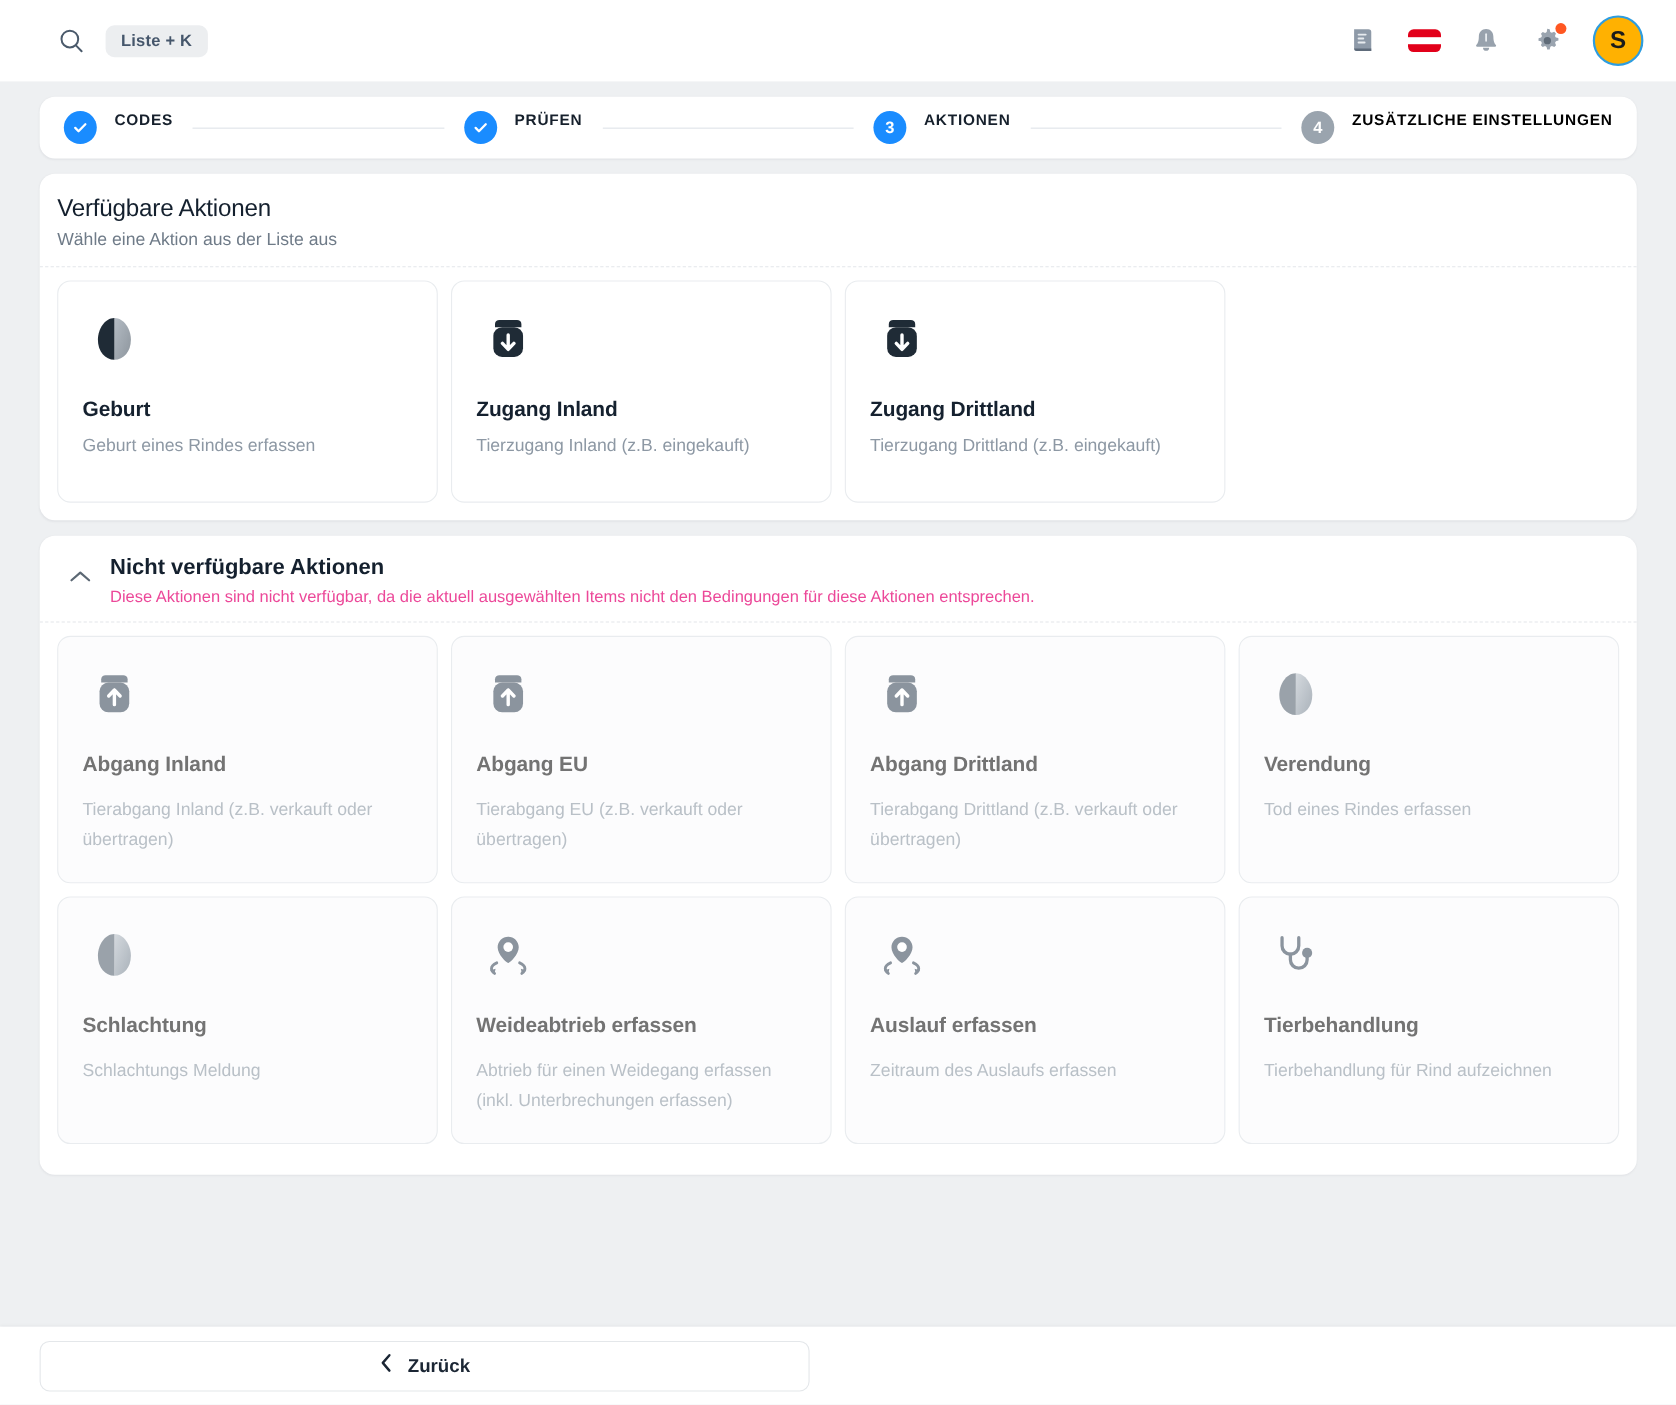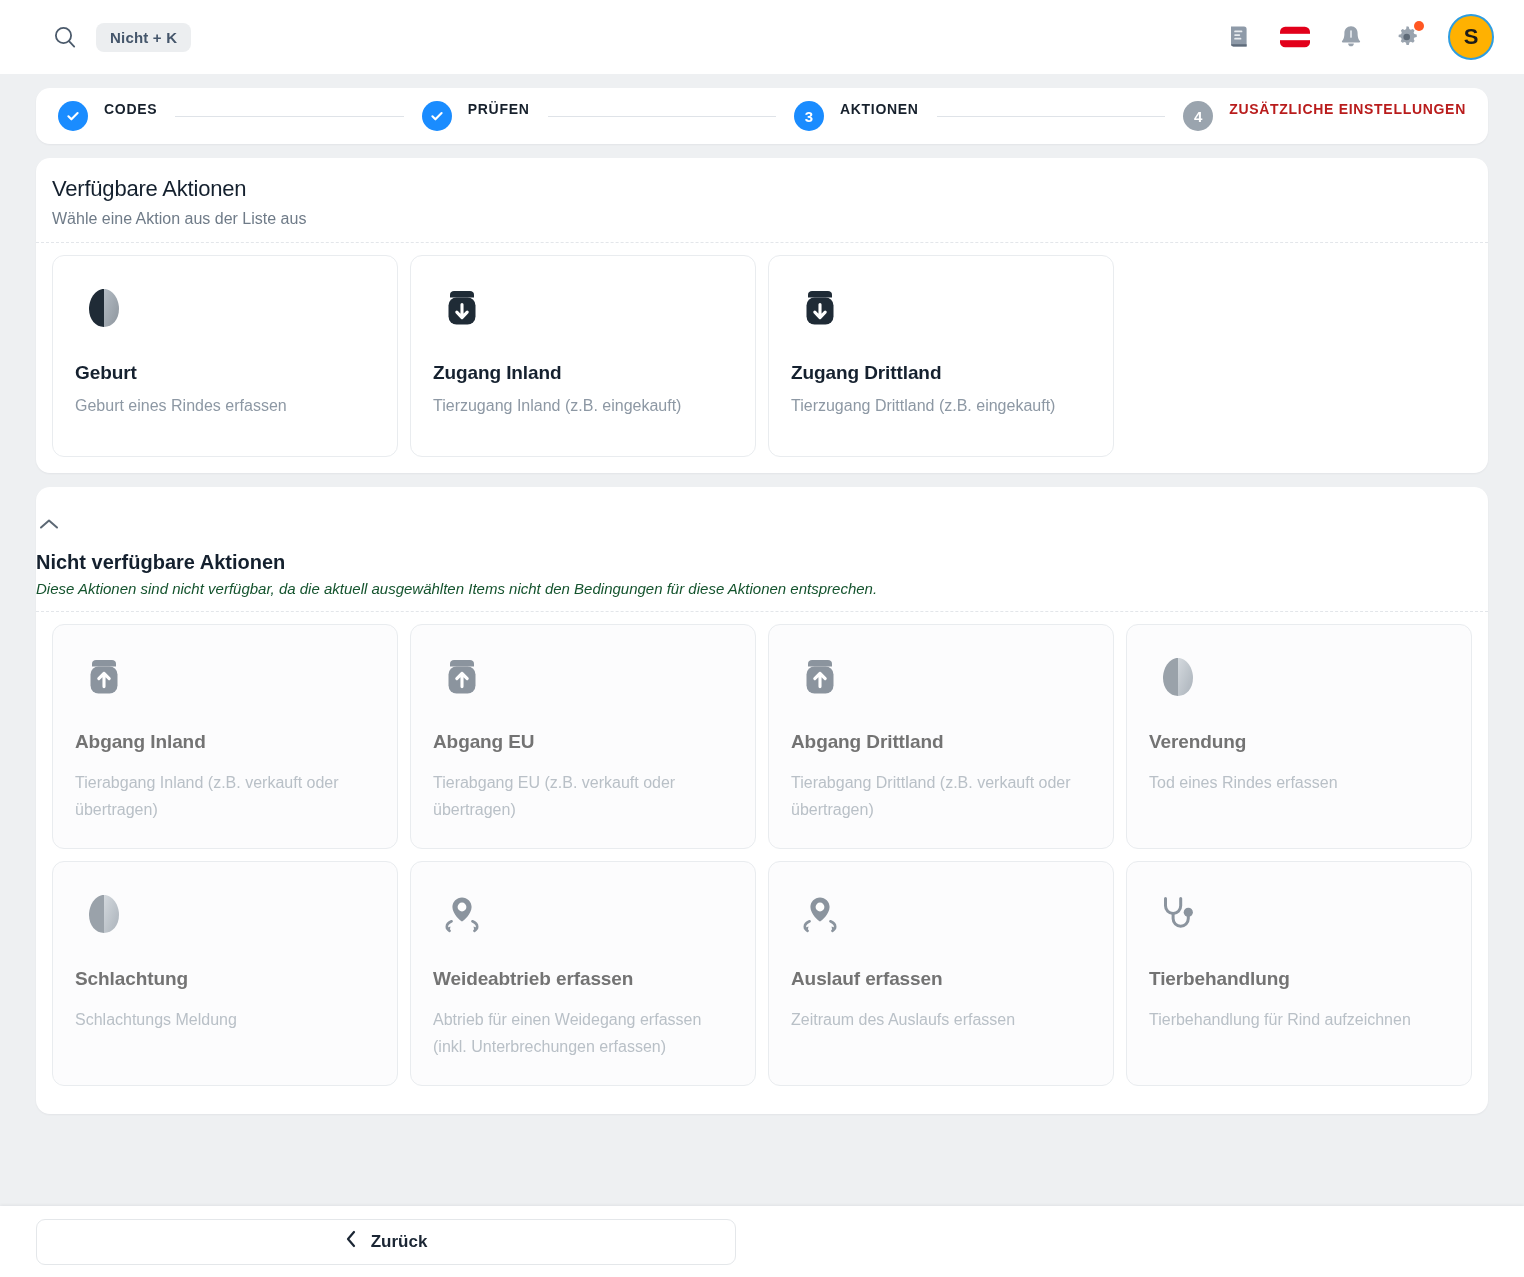--- a/index.html
+++ b/index.html
@@ -67,39 +67,39 @@
     display: flex; align-items: center; justify-content: center;
     color: #fff; font-size: 15px; font-weight: 600; flex: 0 0 auto;
   }
   .step-bubble.done { background: #1a8cff; }
   .step-bubble.active { background: #1a8cff; }
   .step-bubble.idle { background: #9aa4ae; }
   .step-label {
     font-size: 14px; font-weight: 700; letter-spacing: .7px;
     color: #16202c; white-space: nowrap;
   }
-  .step-label.muted { color: #b91c1c; }
+  .step-label.muted { color: #000000; }
   .step-line { flex: 1 1 auto; height: 1px; background: #dfe3e8; margin: 0 18px; min-width: 30px; }
 
   
   .panel {
     margin: 14px 36px 0 36px;
     background: #ffffff;
     border-radius: 14px;
     box-shadow: 0 1px 2px rgba(16,24,40,.05);
     overflow: hidden;
   }
   .panel-head { padding: 18px 16px 14px 16px; border-bottom: 1px dashed #e3e6ea; }
   .panel-title { font-size: 22px; font-weight: 400; color: #14202e; letter-spacing: -.2px; }
   .panel-sub { font-size: 16px; color: #6f7b88; margin-top: 8px; }
 
-  .panel-head-collapse { display: flex; align-items: flex-start; gap: 14px; padding: 18px 16px 14px 0; border-bottom: 1px dashed #e3e6ea; flex-direction: column; }
+  .panel-head-collapse { display: flex; align-items: flex-start; gap: 14px; padding: 18px 16px 14px 24px; border-bottom: 1px dashed #e3e6ea; }
   .chev-btn { width: 26px; height: 26px; display: flex; align-items: center; justify-content: center; margin-top: 6px; cursor: pointer; flex: 0 0 auto; }
   .panel-title-sm { font-size: 20px; font-weight: 700; color: #14202e; }
-  .panel-sub-sm { font-size: 15px; color: #14532d; margin-top: 6px; font-style: italic; }
+  .panel-sub-sm { font-size: 15px; color: #ec4899; margin-top: 6px; }
 
   
   .card-grid {
     display: grid;
     grid-template-columns: repeat(4, 1fr);
     gap: 12px;
     padding: 12px 16px 16px 16px;
   }
   .action-card {
     border: 1px solid #e9ecef;
@@ -145,21 +145,21 @@
 <body>
 
 <div class="topbar">
   <div class="search-zone">
     <span class="search-icon">
       <svg width="26" height="26" viewBox="0 0 26 26" fill="none">
         <circle cx="11.5" cy="11.5" r="7.6" stroke="#4b5a6b" stroke-width="1.8"></circle>
         <line x1="17" y1="17.2" x2="22.2" y2="22.6" stroke="#4b5a6b" stroke-width="1.8" stroke-linecap="round"></line>
       </svg>
     </span>
-    <span class="kbd">Nicht + K</span>
+    <span class="kbd">Liste + K</span>
   </div>
   <div class="topbar-spacer"></div>
   <div class="topbar-icons">
 
     <span class="tb-icon">
       <svg width="24" height="26" viewBox="0 0 24 26">
         <path d="M4 2.5h13a2.6 2.6 0 0 1 2.6 2.6v17.3H6.4A2.4 2.4 0 0 1 4 20v-17.5z" fill="#8e9aa8"></path>
         <path d="M4 20.2h15.6v2.2H6.4A2.4 2.4 0 0 1 4 20.2z" fill="#5e6b7a"></path>
         <rect x="7.2" y="6.6" width="8.2" height="1.7" rx=".85" fill="#e7ebef"></rect>
         <rect x="7.2" y="10.2" width="6" height="1.7" rx=".85" fill="#e7ebef"></rect>

